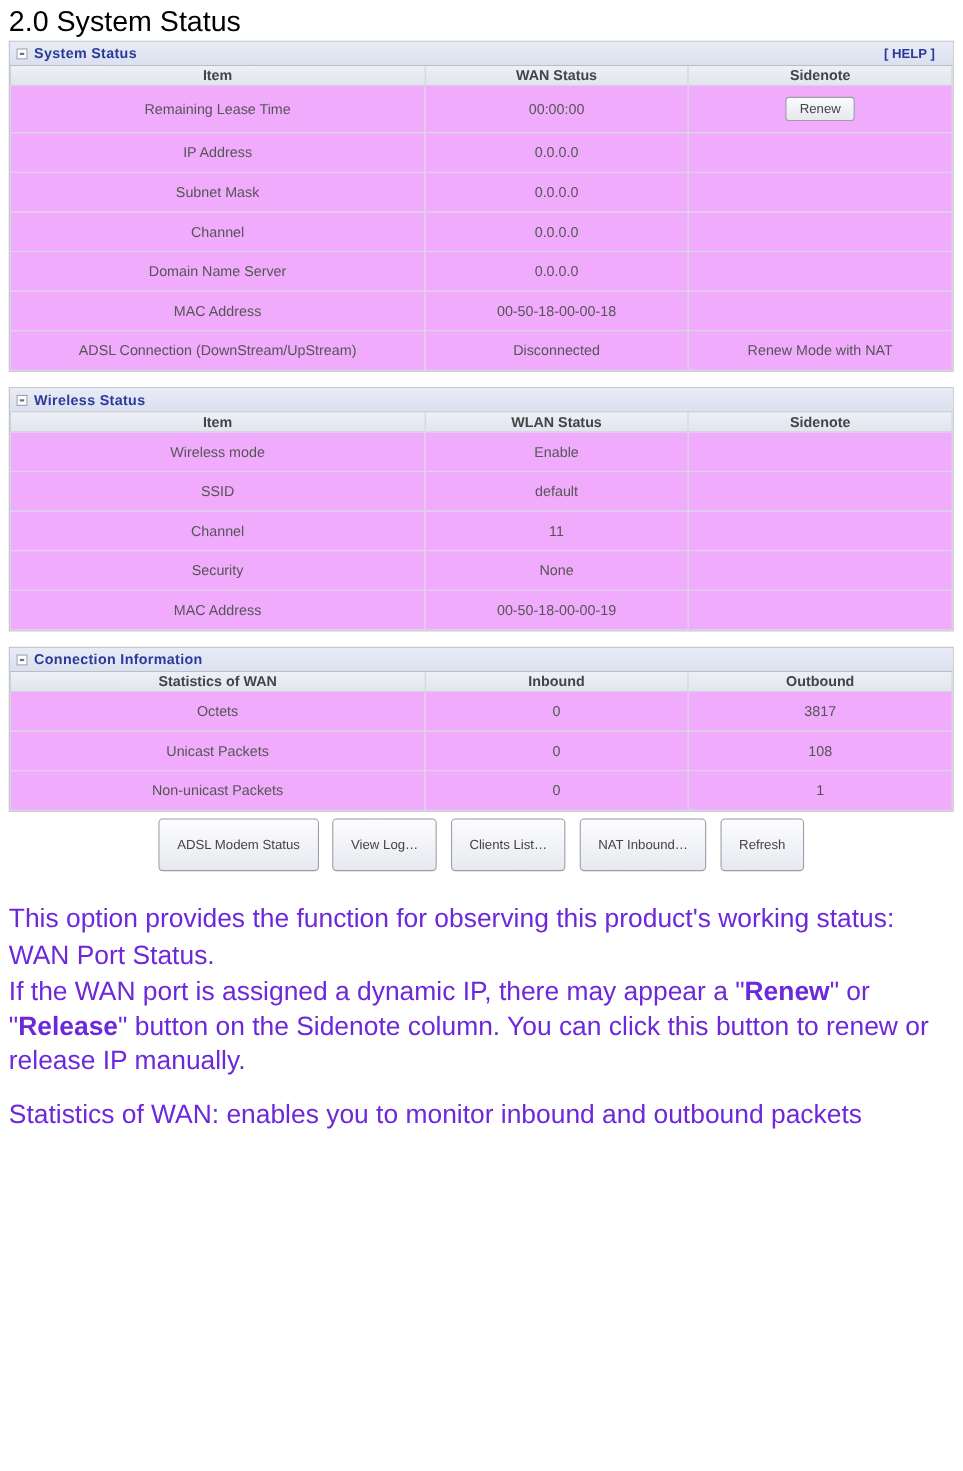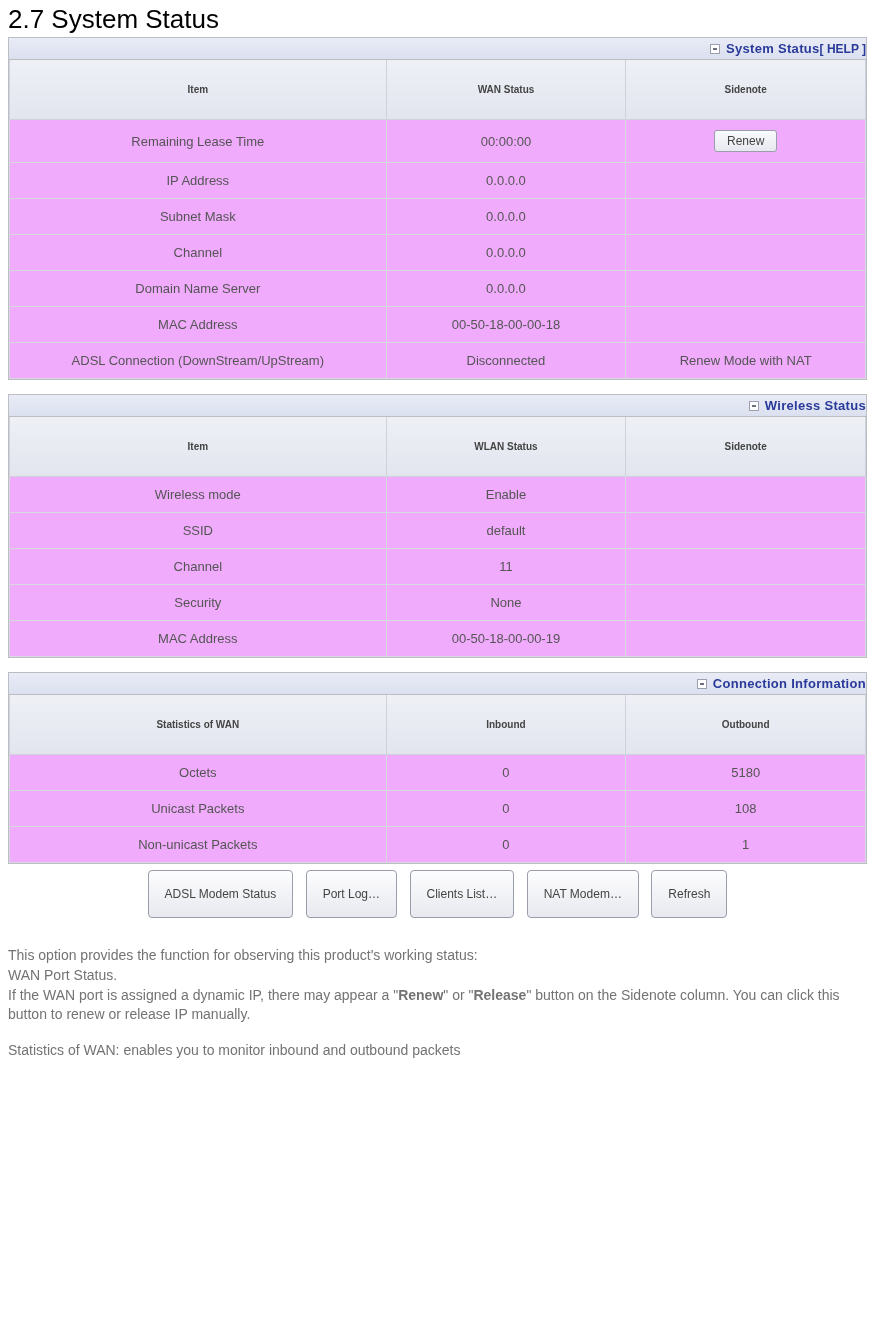--- a/index.html
+++ b/index.html
@@ -21,24 +21,24 @@
     color: #000;
   }
   .panel-wrap {
     border: 1px solid #bcbec4;
     padding: 0;
     margin-bottom: 14px;
   }
   .panel-head {
     background: linear-gradient(#e9ecf6, #dbe0ef);
     border-bottom: 1px solid #bcbec4;
-    padding: 3px 0 3px 6px;
+    padding: 3px 16px 3px 6px;
     display: flex;
     align-items: center;
-    justify-content: flex-end;
+    justify-content: space-between;
     font-size: 13px;
   }
   .panel-head-left {
     display: flex;
     align-items: center;
     gap: 6px;
   }
   .dot-icon {
     width: 10px; height: 10px;
     display: inline-block;
@@ -66,22 +66,22 @@
   table.data {
     width: 100%;
     border-collapse: collapse;
     font-size: 13px;
     color: #555;
   }
   table.data th {
     background: linear-gradient(#eef0f6, #e2e5ee);
     color: #444;
     font-weight: bold;
-    font-size: 10px;
-    padding: 24px 6px;
+    font-size: 13px;
+    padding: 1px 6px;
     border: 1px solid #cfd2db;
     border-top: none;
     text-align: center;
   }
   table.data td {
     border: 1px solid #d7d9e1;
     padding: 10px 6px;
     text-align: center;
     background: #f0abfc;
   }
@@ -103,45 +103,45 @@
     font-size: 12px;
     padding: 16px 16px;
     margin: 0 4px;
     border: 1px solid #9a9dab;
     background: linear-gradient(#fdfdfe, #e7e9ef);
     border-radius: 4px;
     color: #444;
     cursor: pointer;
   }
   .body-text {
-    font-size: 14px;
+    font-size: 24px;
     line-height: 1.3;
     margin-top: 28px;
-    color: #737373;
+    color: #6d28d9;
   }
   .body-text p { margin: 0 0 2px 0; }
   .body-text .gap { margin-top: 18px; }
   .bold { font-weight: bold; }
   .page-num {
     position: relative;
     text-align: right;
     font-size: 17px;
     padding-right: 4px;
     margin-top: 330px;
     text-decoration: underline;
   }
   .col-item { width: 44%; }
   .col-status { width: 28%; }
   .col-side { width: 28%; }
 </style>
 </head>
 <body>
 
 <div class="page">
-  <h2 class="section-heading">2.7 System Status</h2>
+  <h2 class="section-heading">2.0 System Status</h2>
 
   <div class="panel-wrap">
     <div class="panel-head">
       <div class="panel-head-left">
         <span class="dot-icon"></span>
         <span class="panel-title">System Status</span>
       </div>
       <span class="help-link">[ HELP ]</span>
     </div>
     <table class="data">
@@ -251,41 +251,41 @@
         <tr>
           <th class="col-item">Statistics of WAN</th>
           <th class="col-status">Inbound</th>
           <th class="col-side">Outbound</th>
         </tr>
       </thead>
       <tbody>
         <tr>
           <td>Octets</td>
           <td>0</td>
-          <td>5180</td>
+          <td>3817</td>
         </tr>
         <tr>
           <td>Unicast Packets</td>
           <td>0</td>
           <td>108</td>
         </tr>
         <tr>
           <td>Non-unicast Packets</td>
           <td>0</td>
           <td>1</td>
         </tr>
       </tbody>
     </table>
   </div>
 
   <div class="btn-row">
     <button class="footer-btn">ADSL Modem Status</button>
-    <button class="footer-btn">Port Log…</button>
+    <button class="footer-btn">View Log…</button>
     <button class="footer-btn">Clients List…</button>
-    <button class="footer-btn">NAT Modem…</button>
+    <button class="footer-btn">NAT Inbound…</button>
     <button class="footer-btn">Refresh</button>
   </div>
 
   <div class="body-text">
     <p>This option provides the function for observing this product's working status:</p>
     <p>WAN Port Status.</p>
     <p>
       <span>If the WAN port is assigned a dynamic IP, there may appear a "</span><span class="bold">Renew</span><span>" or "</span><span class="bold">Release</span><span>" button on the Sidenote column. You can click this button to renew or release IP manually.</span>
     </p>
     <p class="gap">Statistics of WAN: enables you to monitor inbound and outbound packets</p>

